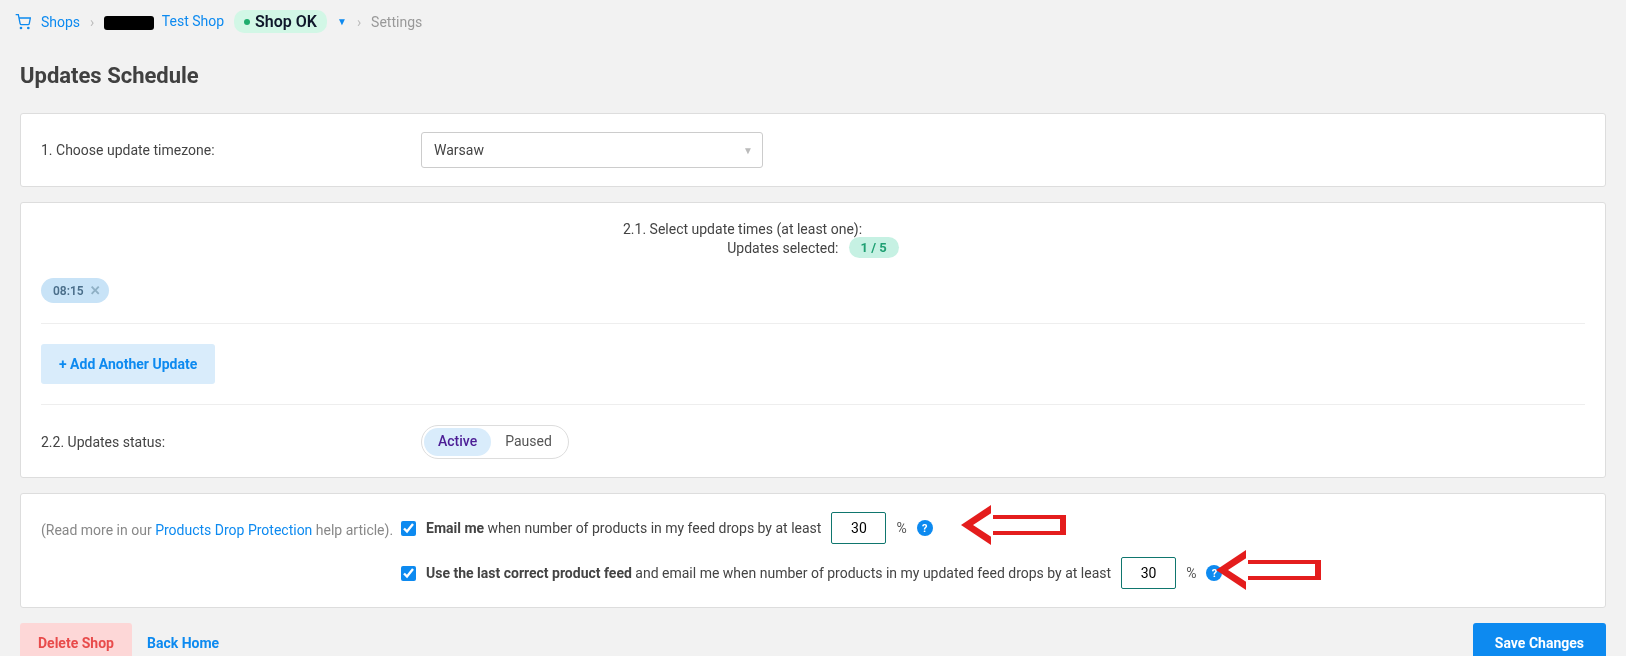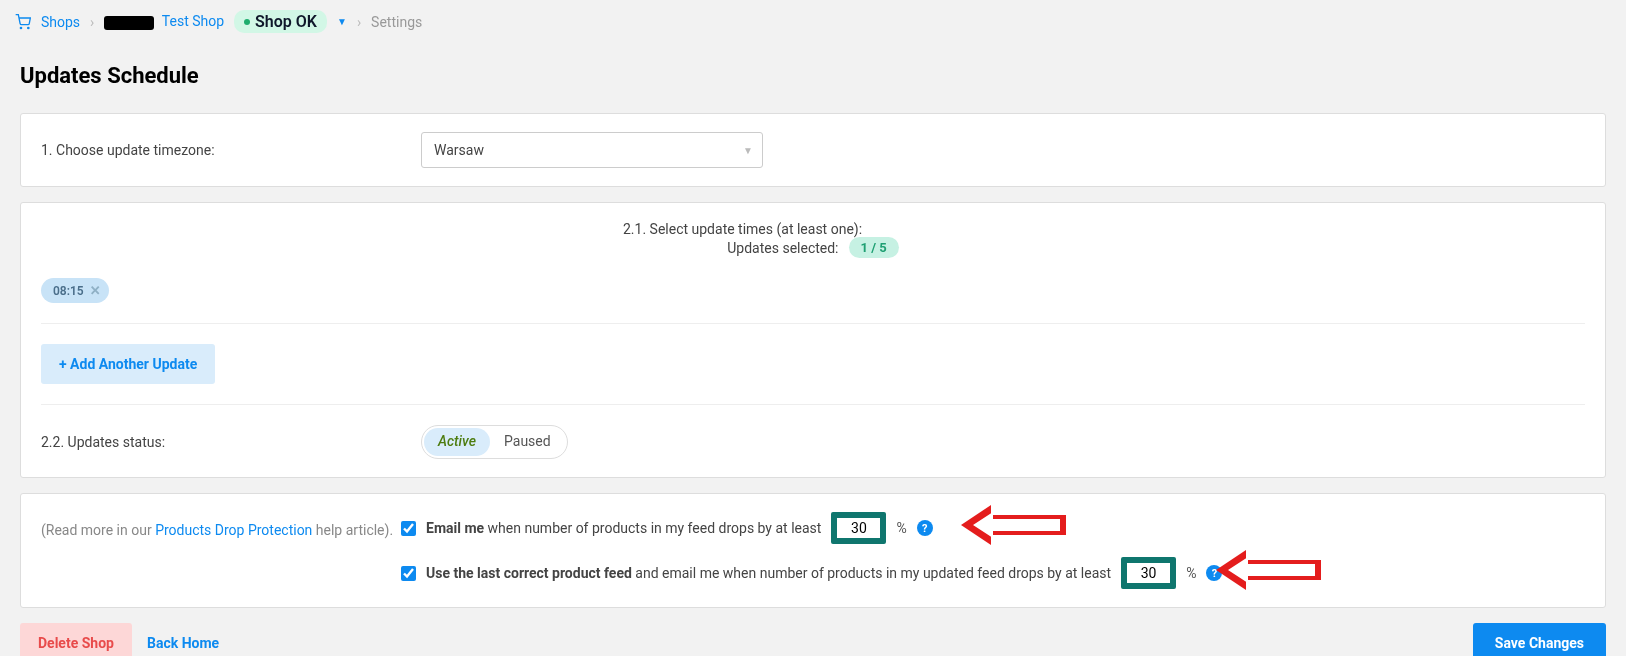--- a/index.html
+++ b/index.html
@@ -9,21 +9,21 @@
   .breadcrumb .link { color: #0d8af0; text-decoration: none; cursor: pointer; }
   .breadcrumb .sep { color: #bbb; }
   .breadcrumb .redacted { background: #000; color: #000; display: inline-block; width: 50px; height: 14px; vertical-align: middle; border-radius: 3px; }
   .breadcrumb .shop-ok { background: #d2f7e6; color: #0f172a; border-radius: 10px; padding: 2px 10px; font-size: 16px; font-weight: 600; display: inline-flex; align-items: center; gap: 5px; }
   .breadcrumb .shop-ok .dot { width: 6px; height: 6px; background: #1fad6e; border-radius: 50%; display: inline-block; }
   .breadcrumb .caret-down { color: #0d8af0; font-size: 10px; cursor: pointer; }
   .breadcrumb .current { color: #999; }
   .cart-icon { width: 16px; height: 16px; display: inline-block; }
 
   .container { padding: 0 20px 20px 20px; }
-  .page-title { font-size: 22px; font-weight: 700; color: #000000; margin: 20px 0 25px 0; }
+  .page-title { font-size: 22px; font-weight: 700; color: #404040; margin: 20px 0 25px 0; }
 
   .panel { background: #fff; border: 1px solid #ddd; border-radius: 3px; padding: 18px 20px; margin-bottom: 15px; }
   .row { display: flex; align-items: center; }
   .label-col { width: 380px; flex-shrink: 0; color: #444; }
   
   .select-wrap { position: relative; width: 342px; }
   .select-wrap select, .select-wrap .select-box { width: 100%; height: 36px; border: 1px solid #ccc; border-radius: 3px; padding: 0 30px 0 12px; background: #fff; appearance: none; font-size: 14px; color: #444; }
   .select-wrap .chev { position: absolute; right: 10px; top: 50%; transform: translateY(-50%); color: #bbb; font-size: 10px; pointer-events: none; }
 
   .panel-2 { padding: 18px 20px; }
@@ -33,31 +33,31 @@
 
   .chip { display: inline-flex; align-items: center; background: #c8e3f7; color: #4a6e8a; border-radius: 14px; padding: 5px 8px 5px 12px; font-size: 12px; font-weight: 600; gap: 6px; }
   .chip .x { color: #8fb0c5; cursor: pointer; font-size: 13px; }
 
   .divider { border: none; border-top: 1px solid #eee; margin: 20px 0; }
 
   .add-btn { background: #d9ecfb; color: #0d8af0; border: none; border-radius: 3px; padding: 12px 18px; font-size: 14px; font-weight: 700; cursor: pointer; }
 
   .toggle-group { display: inline-flex; border: 1px solid #ddd; border-radius: 18px; overflow: hidden; background: #fff; padding: 2px; }
   .toggle-group .opt { padding: 5px 14px 7px 14px; font-size: 14px; cursor: pointer; color: #555; border-radius: 16px; }
-  .toggle-group .opt.active { background: #d9ecfb; color: #4d7c0f; font-weight: 500; font-style: italic; }
+  .toggle-group .opt.active { background: #d9ecfb; color: #4c1d95; font-weight: 500; }
 
   .protect-left { width: 360px; flex-shrink: 0; }
   .protect-left .sub { color: #888; font-size: 14px; margin-top: 8px; line-height: 1.5; }
   .protect-left .sub a { color: #0d8af0; text-decoration: none; }
   .protect-right { flex: 1; display: flex; flex-direction: column; gap: 13px; }
   .check-line { display: flex; align-items: center; gap: 10px; flex-wrap: wrap; position: relative; }
   .check-line input[type=checkbox] { width: 15px; height: 15px; accent-color: #0d8af0; cursor: pointer; }
   .check-line .txt { color: #444; }
   .check-line .txt b { font-weight: 700; }
-  .num-in { width: 55px; height: 32px; border: 6px solid #0f766e; border-radius: 2px; text-align: center; font-size: 14px; }
+  .num-in { width: 55px; height: 32px; border: 1px solid #0f766e; border-radius: 2px; text-align: center; font-size: 14px; }
   .pct { color: #555; }
   .help-ic { width: 16px; height: 16px; background: #0d8af0; color: #fff; border-radius: 50%; display: inline-flex; align-items: center; justify-content: center; font-size: 11px; font-weight: 700; cursor: pointer; }
 
   .arrow-annot { position: absolute; pointer-events: none; }
   .arrow-annot svg { display: block; }
 
   .footer { display: flex; justify-content: space-between; align-items: center; margin-top: 15px; }
   .footer-left { display: flex; gap: 15px; align-items: center; }
   .btn-delete { background: #fdd7d7; color: #e84b4b; border: none; border-radius: 3px; padding: 12px 18px; font-weight: 700; font-size: 14px; cursor: pointer; }
   .btn-home { background: none; border: none; color: #0d8af0; font-weight: 700; font-size: 14px; cursor: pointer; }

